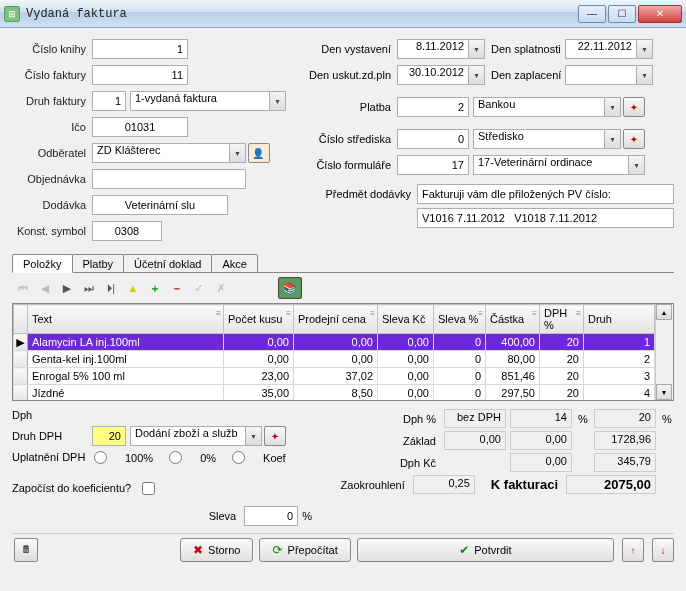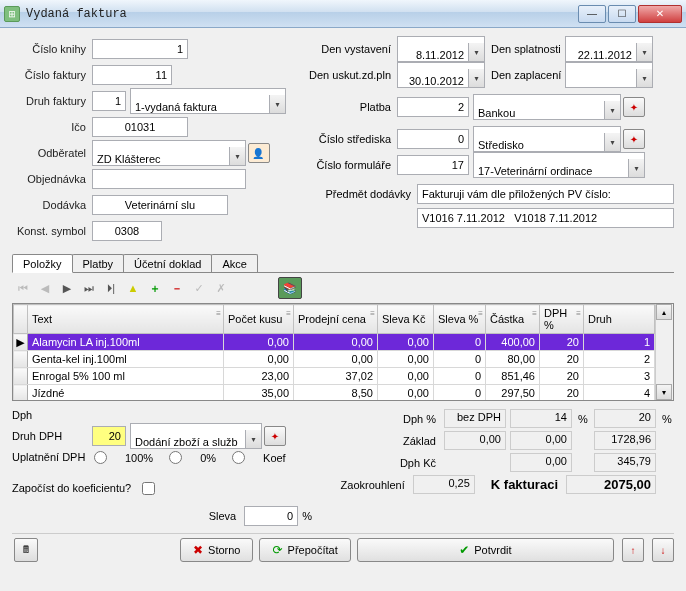--- a/index.html
+++ b/index.html
@@ -18,21 +18,21 @@
   .left-col { width: 275px; }
   .right-col { flex: 1; }
   
   .frow { display: flex; align-items: center; margin-bottom: 4px; height: 22px; }
   .lbl { width: 80px; text-align: right; padding-right: 6px; color: #222; }
   .lbl-r { width: 90px; text-align: right; padding-right: 6px; }
   .lbl-r2 { width: 80px; text-align: left; padding-left: 6px; }
   
   input.txt { height: 20px; border: 1px solid #abadb3; padding: 1px 4px; font-family: inherit; font-size: 11px; background: #fff; text-align: center; }
   input.num { text-align: right; }
-  .combo { height: 26px; border: 1px solid #abadb3; background: #fff; display: flex; align-items: flex-end; position: relative; }
+  .combo { height: 20px; border: 1px solid #abadb3; background: #fff; display: flex; align-items: flex-start; position: relative; }
   .combo-text { flex: 1; padding: 0 4px; overflow: hidden; white-space: nowrap; }
   .combo-btn { width: 16px; height: 18px; background: linear-gradient(#f4f4f4,#dcdcdc); border-left: 1px solid #abadb3; display:flex; align-items:center; justify-content:center; font-size:8px; color:#444; cursor:pointer;}
   
   .icon-btn { width: 22px; height: 20px; border: 1px solid #888; border-radius: 2px; background: linear-gradient(#fafafa,#ddd); margin-left: 2px; display:flex; align-items:center; justify-content:center; cursor:pointer; font-size:10px;}
   .icon-btn.red { color: #c00; }
   .icon-btn.face { background: #fcebd4; }
   
   .tabs { display: flex; border-bottom: 1px solid #888; margin-top: 4px; }
   .tab { padding: 3px 10px 2px 10px; border: 1px solid #888; border-bottom: none; background: #f0f0f0; margin-right: -1px; cursor:pointer; border-radius: 2px 2px 0 0; position:relative;}
   .tab.active { background: #fff; z-index:2; border-bottom: 1px solid #fff; margin-bottom:-1px;}
@@ -97,21 +97,21 @@
 
 <div class="top-grid">
 
   <div class="left-col">
     <div class="frow">
       <span class="lbl">Číslo knihy</span>
       <input class="txt num" style="width: 96px;" value="1">
     </div>
     <div class="frow">
       <span class="lbl">Číslo faktury</span>
-      <input class="txt num" style="width: 80px;" value="11">
+      <input class="txt num" style="width: 96px;" value="11">
     </div>
     <div class="frow">
       <span class="lbl">Druh faktury</span>
       <input class="txt num" style="width: 34px;" value="1">
       <div class="combo" style="width:156px;margin-left:4px">
         <span class="combo-text">1-vydaná faktura</span>
         <span class="combo-btn">▾</span>
       </div>
     </div>
     <div class="frow">

